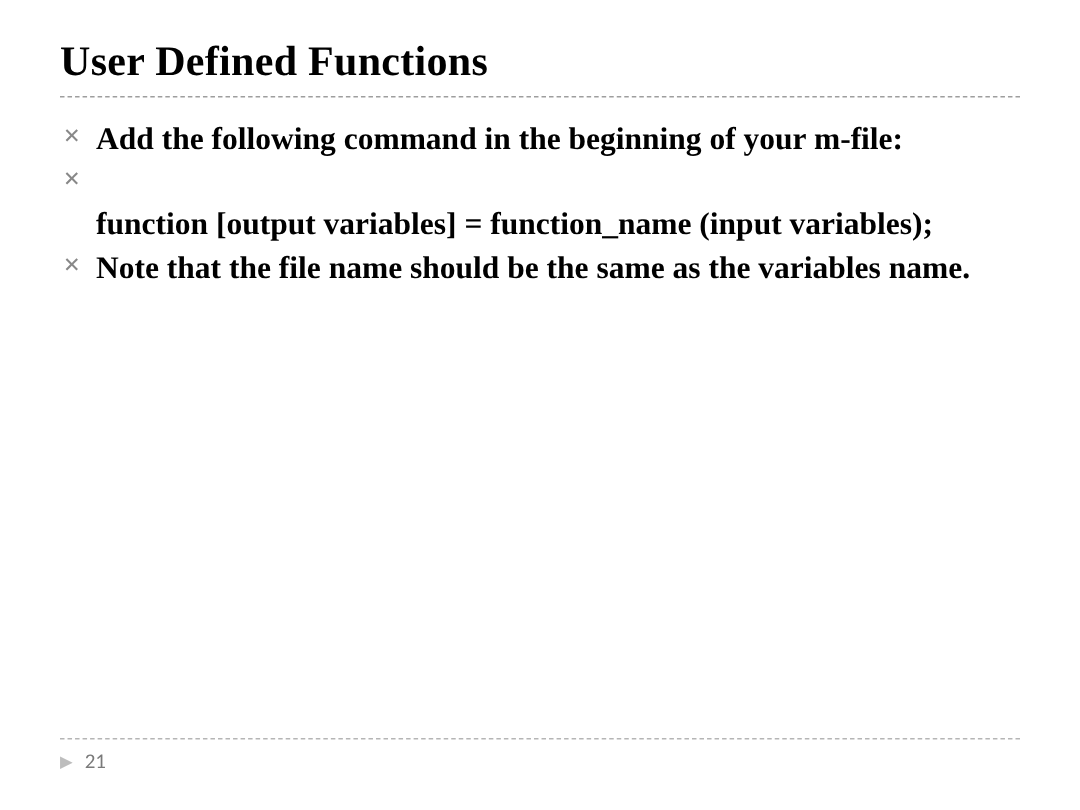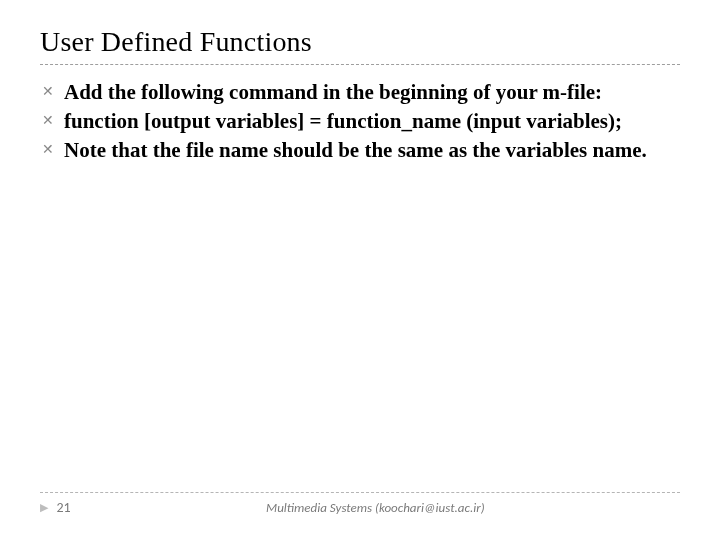--- a/index.html
+++ b/index.html
@@ -14,21 +14,21 @@
   }
   .slide {
     position: relative;
     width: 720px;
     height: 540px;
     box-sizing: border-box;
     padding: 26px 40px 0 40px;
   }
   .title {
     font-size: 28px;
-    font-weight: normal;
+    font-weight: bold;
     letter-spacing: 0.2px;
     margin: 0 0 6px 0;
   }
   .title-rule {
     border: none;
     border-top: 1px dashed #9e9e9e;
     margin: 0 0 14px 0;
   }
   .content {
     font-size: 21px;
@@ -79,21 +79,21 @@
     color: #7a7a7a;
     text-align: center;
   }
   .footer-center {
     flex: 1;
     text-align: center;
     font-size: 13px;
     color: #7a7a7a;
     font-style: italic;
   }
-  .bold { font-weight: bold; }
+  .bold { font-weight: bold; margin-top: 28px; }
 </style>
 </head>
 <body>
 
 <div class="slide">
 
   <h1 class="title">User Defined Functions</h1>
   <hr class="title-rule">
 
   <div class="content">
@@ -113,17 +113,16 @@
       <span class="bullet-text">Note that the file name should be the same as the variables name.</span>
     </div>
 
   </div>
 
   <div class="footer">
     <hr class="footer-rule">
     <div class="footer-row">
       <span class="footer-arrow">▶</span>
       <span class="page-num">21</span>
-      <span class="footer-center">Multimedia Systems (koochari@iust.ac.ir)</span>
     </div>
   </div>
 
 </div>
 
 </body></html>

